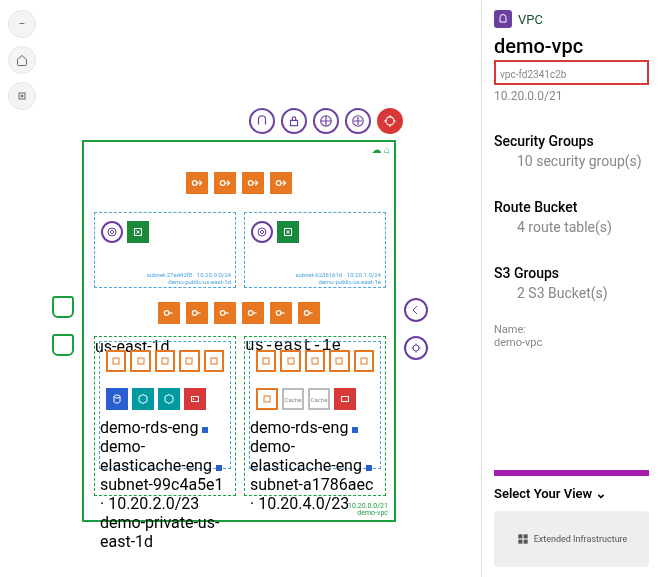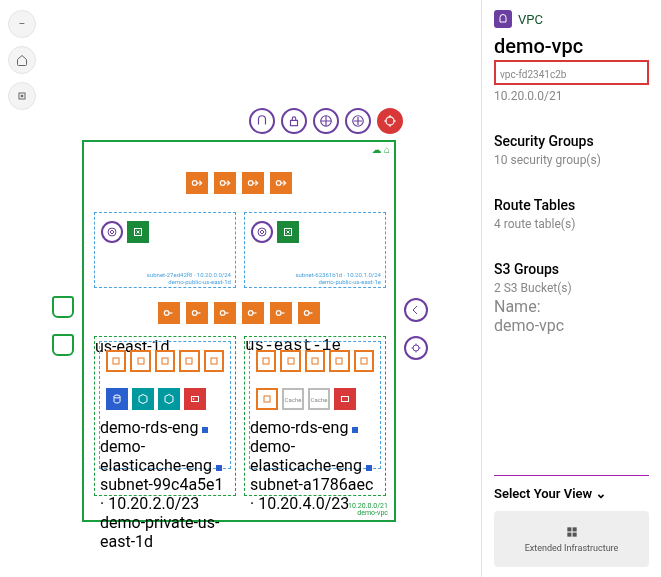--- a/index.html
+++ b/index.html
@@ -44,26 +44,26 @@
 
   .right { width: 180px; border-left: 1px solid #e0e0e0; padding: 10px 12px; display:flex; flex-direction:column; }
   .hdr { display:flex; align-items:center; gap:6px; }
   .hdr .pico { width:18px; height:18px; background:#6b3fa0; border-radius:3px; display:flex; align-items:center; justify-content:center; color:#fff; font-size:10px; }
   .hdr .lbl { color:#14532d; font-size:13px; }
   h1 { font-size:20px; font-weight:500; margin-top:6px; }
   .idbox { border:2px solid #d93838; display:inline-block; padding:1px 4px; margin-top:2px; }
   .idbox span { font-size:10px; color:#888; }
   .cidr { font-size:12px; color:#888; margin-top:4px; }
   h3 { font-size:14px; font-weight:500; margin-top:30px; }
-  .sub { font-size:12px; color:#888; margin-top:4px; }
-  .tag { font-size:16px; color:#888; margin-top:2px; }
-  .bottom { margin-top:auto; border-top:1px solid #a21caf; padding-top:10px; }
+  .sub { font-size:14px; color:#888; margin-top:4px;margin-left:23px; }
+  .tag { font-size:11px; color:#888; margin-top:22px; }
+  .bottom { margin-top:auto; border-top:6px solid #a21caf; padding-top:10px; }
   .bottom h4 { font-size:13px; font-weight:600; }
   .views { display:flex; gap:8px; margin-top:10px; }
-  .vbtn { flex:1; height:56px; border-radius:4px; display:flex; flex-direction:column; align-items:center; justify-content:center; font-size:9px; gap:4px; cursor:pointer; }
+  .vbtn { flex:1; height:56px; border-radius:4px; display:flex; align-items:center; justify-content:center; font-size:9px; gap:4px; cursor:pointer; }
   .vbtn.g { background:#eee; color:#555; }
   .vbtn.a { background:#3bb0d6; color:#fff; }
   svg { display:block; }
 </style>
 </head>
 <body>
 
 <div class="left">
   <div class="toolbtns">
     <div class="circbtn">−</div>
@@ -352,21 +352,21 @@
       </div>
     <div class="lbl">VPC</div>
   </div>
   <h1>demo-vpc</h1>
   <div class="idbox"><span>vpc-fd2341c2b</span></div>
   <div class="cidr">10.20.0.0/21</div>
 
   <h3>Security Groups</h3>
   <div class="sub">10 security group(s)</div>
 
-  <h3>Route Tables</h3>
+  <h3>Route Bucket</h3>
   <div class="sub">4 route table(s)</div>
 
 
   <h3>S3 Groups</h3>
   <div class="sub">2 S3 Bucket(s)</div>
 
   <div class="tag"><span>Name:</span><br><span>demo-vpc</span></div>
 
   <div class="bottom">
     <h4><span>Select Your View</span> <span>⌄</span></h4>

